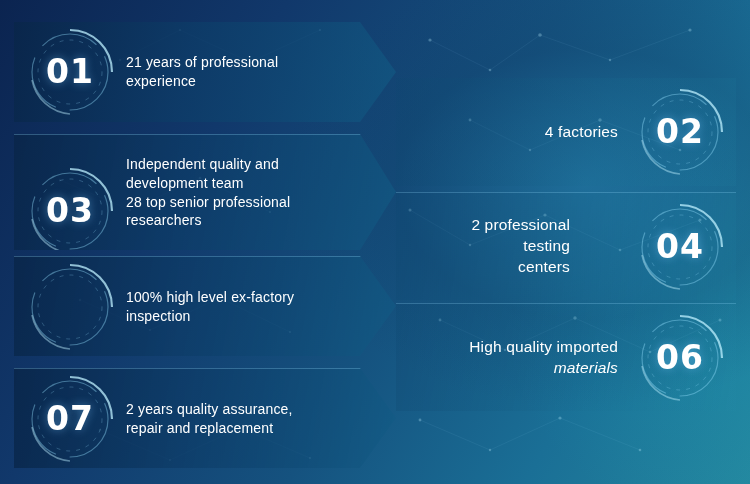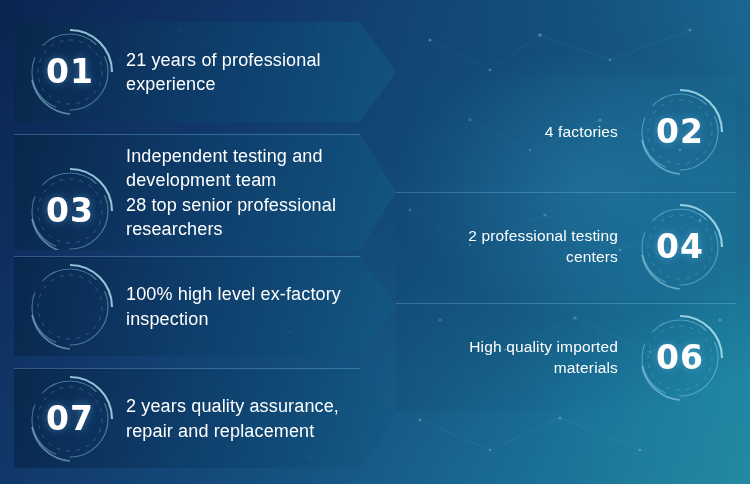--- a/index.html
+++ b/index.html
@@ -55,21 +55,21 @@
   .left-panel.first { border-top: none; }
 
   .left-panel .num-wrap {
     position: relative;
     width: 112px;
     height: 100px;
     flex: 0 0 112px;
   }
   .left-panel .txt {
     color: #ffffff;
-    font-size: 18px;
+    font-size: 14px;
     line-height: 1.35;
     padding-right: 44px;
     letter-spacing: 0.15px;
   }
   .left-panel .txt .line2 { display: block; }
 
   
   .right-panel {
     position: absolute;
     left: 396px;
@@ -203,21 +203,21 @@
       <div class="num-wrap" style="height:116px;margin-top:36px;">
         <svg class="ring" width="94" height="94" viewBox="0 0 94 94">
           <circle cx="47" cy="47" r="38" fill="none" stroke="rgba(150,225,255,0.40)" stroke-width="1.2" stroke-dasharray="60 14"></circle>
           <circle cx="47" cy="47" r="32" fill="none" stroke="rgba(150,225,255,0.25)" stroke-width="1" stroke-dasharray="4 6"></circle>
           <path d="M47 5 A42 42 0 0 1 89 47" fill="none" stroke="rgba(190,240,255,0.75)" stroke-width="2.2"></path>
           <path d="M47 89 A42 42 0 0 1 9 55" fill="none" stroke="rgba(190,240,255,0.45)" stroke-width="1.6"></path>
         </svg>
         <span class="num">03</span>
       </div>
       <div class="txt">
-        <span>Independent testing and</span>
+        <span>Independent quality and</span>
         <span class="line2">development team</span>
         <span class="line2">28 top senior professional</span>
         <span class="line2">researchers</span>
       </div>
     </div>
 
     <div class="left-panel" style="top:256px;">
       <div class="num-wrap">
         <svg class="ring" width="94" height="94" viewBox="0 0 94 94">
           <circle cx="47" cy="47" r="38" fill="none" stroke="rgba(150,225,255,0.40)" stroke-width="1.2" stroke-dasharray="60 14"></circle>
@@ -256,40 +256,40 @@
         <svg class="ring" width="94" height="94" viewBox="0 0 94 94">
           <circle cx="47" cy="47" r="38" fill="none" stroke="rgba(150,225,255,0.40)" stroke-width="1.2" stroke-dasharray="60 14"></circle>
           <circle cx="47" cy="47" r="32" fill="none" stroke="rgba(150,225,255,0.25)" stroke-width="1" stroke-dasharray="4 6"></circle>
           <path d="M47 5 A42 42 0 0 1 89 47" fill="none" stroke="rgba(190,240,255,0.75)" stroke-width="2.2"></path>
           <path d="M47 89 A42 42 0 0 1 9 55" fill="none" stroke="rgba(190,240,255,0.45)" stroke-width="1.6"></path>
         </svg>
         <span class="num">02</span>
       </div>
     </div>
 
-    <div class="right-panel" style="top:192px;">
+    <div class="right-panel" style="top:192px;gap:48px;">
       <div class="txt">
         <span>2 professional testing</span>
         <span class="line2" style="display:block;">centers</span>
       </div>
       <div class="num-wrap">
         <svg class="ring" width="94" height="94" viewBox="0 0 94 94">
           <circle cx="47" cy="47" r="38" fill="none" stroke="rgba(150,225,255,0.40)" stroke-width="1.2" stroke-dasharray="60 14"></circle>
           <circle cx="47" cy="47" r="32" fill="none" stroke="rgba(150,225,255,0.25)" stroke-width="1" stroke-dasharray="4 6"></circle>
           <path d="M47 5 A42 42 0 0 1 89 47" fill="none" stroke="rgba(190,240,255,0.75)" stroke-width="2.2"></path>
           <path d="M47 89 A42 42 0 0 1 9 55" fill="none" stroke="rgba(190,240,255,0.45)" stroke-width="1.6"></path>
         </svg>
         <span class="num">04</span>
       </div>
     </div>
 
     <div class="right-panel" style="top:303px;">
       <div class="txt">
         <span>High quality imported</span>
-        <span class="line2" style="display:block;">materials</span>
+        <span class="line2" style="display:block;font-style:italic;">materials</span>
       </div>
       <div class="num-wrap">
         <svg class="ring" width="94" height="94" viewBox="0 0 94 94">
           <circle cx="47" cy="47" r="38" fill="none" stroke="rgba(150,225,255,0.40)" stroke-width="1.2" stroke-dasharray="60 14"></circle>
           <circle cx="47" cy="47" r="32" fill="none" stroke="rgba(150,225,255,0.25)" stroke-width="1" stroke-dasharray="4 6"></circle>
           <path d="M47 5 A42 42 0 0 1 89 47" fill="none" stroke="rgba(190,240,255,0.75)" stroke-width="2.2"></path>
           <path d="M47 89 A42 42 0 0 1 9 55" fill="none" stroke="rgba(190,240,255,0.45)" stroke-width="1.6"></path>
         </svg>
         <span class="num">06</span>
       </div>

